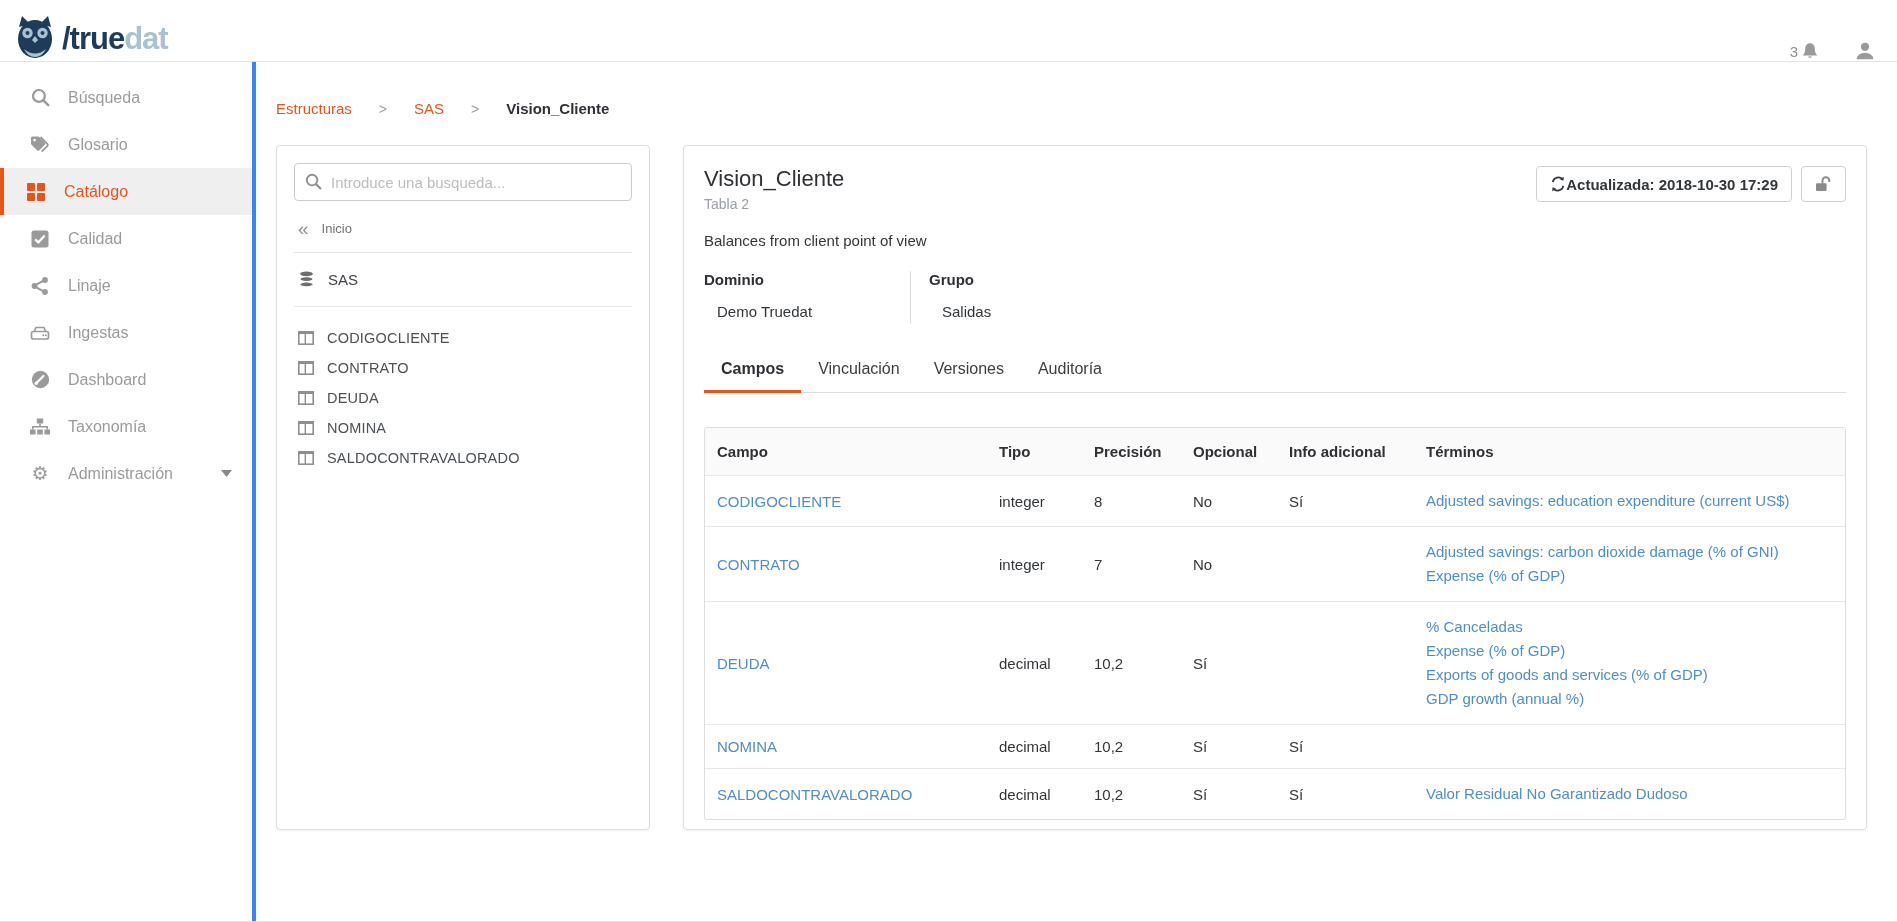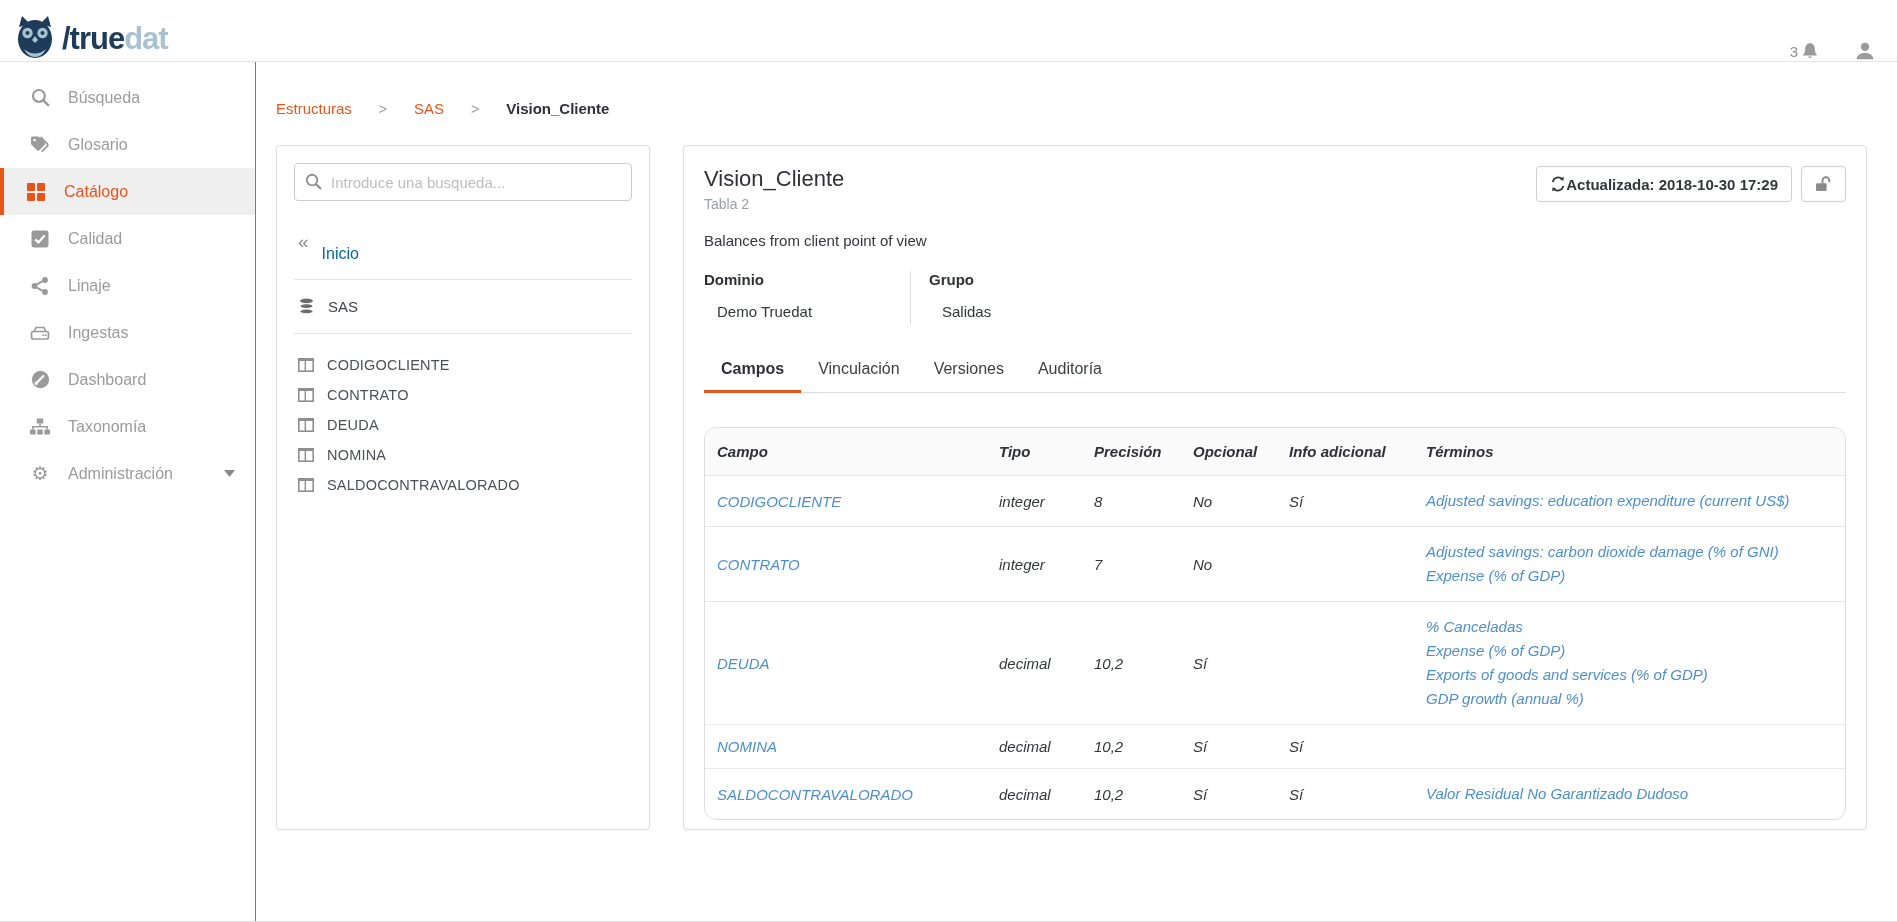--- a/index.html
+++ b/index.html
@@ -13,21 +13,21 @@
   .logo { display:flex; align-items:center; gap:6px; cursor:pointer; }
   .logo-word { font-size:31px; font-weight:bold; letter-spacing:-1px; line-height:1; }
   .logo-dark { color:#1e3c5a; }
   .logo-light { color:#a9c2d1; }
   .topbar-right { display:flex; align-items:center; gap:36px; }
   .notif { display:flex; align-items:center; gap:3px; cursor:pointer; }
   .notif-count { font-size:15px; color:#8f8f8f; }
 
   
   .sidebar { position:absolute; top:62px; left:0; width:256px; height:860px;
-             background:#fff; border-right:1px solid #3b82f6; padding-top:12px; }
+             background:#fff; border-right:4px solid #3b82f6; padding-top:12px; }
   .side-item { display:flex; align-items:center; height:47px; padding-left:25px;
                cursor:pointer; border-left:4px solid transparent; }
   .side-item .side-icon { width:22px; display:flex; justify-content:center; }
   .side-label { margin-left:17px; font-size:16px; color:#9b9b9b; }
   .side-item.active { background:#efefef; border-left:4px solid #e8551c; padding-left:21px; }
   .side-item.active .side-label { color:#e8551c; }
   .gear-glyph { font-family:"DejaVu Sans", sans-serif; font-size:19px; color:#9a9a9a; line-height:1; }
   .side-caret { margin-left:auto; margin-right:20px; }
 
   
@@ -45,21 +45,21 @@
   .tree-card { width:374px; height:685px; padding:17px; }
   .search-box { position:relative; }
   .search-box input { width:100%; height:38px; border:1px solid #ccc; border-radius:4px;
                       padding:0 10px 0 36px; font-size:15px; color:#444; outline:none;
                       font-family:"Liberation Sans", sans-serif; }
   .search-box input::placeholder { color:#bdbdbd; }
   .search-box .input-search-icon { position:absolute; left:11px; top:10px; }
   .tree-back { display:flex; align-items:center; gap:13px; margin-top:20px; padding:0 4px 16px 4px;
                border-bottom:1px solid #e6e6e6; cursor:pointer; }
   .back-glyph { font-size:19px; color:#8f8f8f; line-height:0.8; }
-  .tree-back-label { font-size:16px; color:#0369a1;margin-top:24px; }
+  .tree-back-label { font-size:13px; color:#737373; }
   .tree-system { display:flex; align-items:center; gap:13px; padding:18px 4px;
                  border-bottom:1px solid #e6e6e6; cursor:pointer; }
   .tree-system-label { font-size:15px; color:#3f4348; }
   .tree-tables { list-style:none; padding-top:16px; }
   .tree-table-item { display:flex; align-items:center; gap:13px; height:30px; padding:0 4px; cursor:pointer; }
   .tree-table-label { font-size:14.5px; color:#4c5156; letter-spacing:0.2px; }
 
   
   .detail-card { flex:1; height:685px; padding:20px; }
   .detail-head { display:flex; justify-content:space-between; align-items:flex-start; }
@@ -74,21 +74,21 @@
   .meta-row { display:flex; margin-top:22px; }
   .meta-col { width:207px; border-right:1px solid #ddd; padding-bottom:4px; }
   .meta-col.second { border-right:none; padding-left:18px; width:auto; }
   .meta-label { font-size:15px; font-weight:bold; color:#2f3136; }
   .meta-value { font-size:15px; color:#33373b; margin-top:15px; padding-left:13px; }
   .tabs { display:flex; margin-top:26px; border-bottom:1px solid #ddd; }
   .tab { font-size:16px; color:#3c4043; padding:10px 17px 12px; cursor:pointer;
          border-bottom:3px solid transparent; margin-bottom:-1px; text-decoration:none; }
   .tab.active { font-weight:bold; color:#2f3136; border-bottom:3px solid #e8551c; }
 
-  .fields-table-wrap { margin-top:34px; border:1px solid #ddd; border-radius:12px; overflow:hidden;font-style:italic; }
+  .fields-table-wrap { margin-top:34px; border:1px solid #ddd; border-radius:3px; overflow:hidden; }
   table.fields { width:100%; border-collapse:collapse; font-size:15px; }
   table.fields thead tr { background:#fafafa; }
   table.fields th { text-align:left; font-weight:bold; color:#2f3136; padding:15px 12px; }
   table.fields td { padding:13px 12px; vertical-align:middle; color:#33373b; }
   table.fields tbody tr { border-top:1px solid #e8e8e8; }
   a.blue-link { color:#4d8fce; text-decoration:none; cursor:pointer; }
   .term-link { display:block; line-height:24px; }
 
   .page-bottom-line { position:absolute; bottom:0; left:0; width:100%; border-top:1px solid #e0e0e0; }
 

